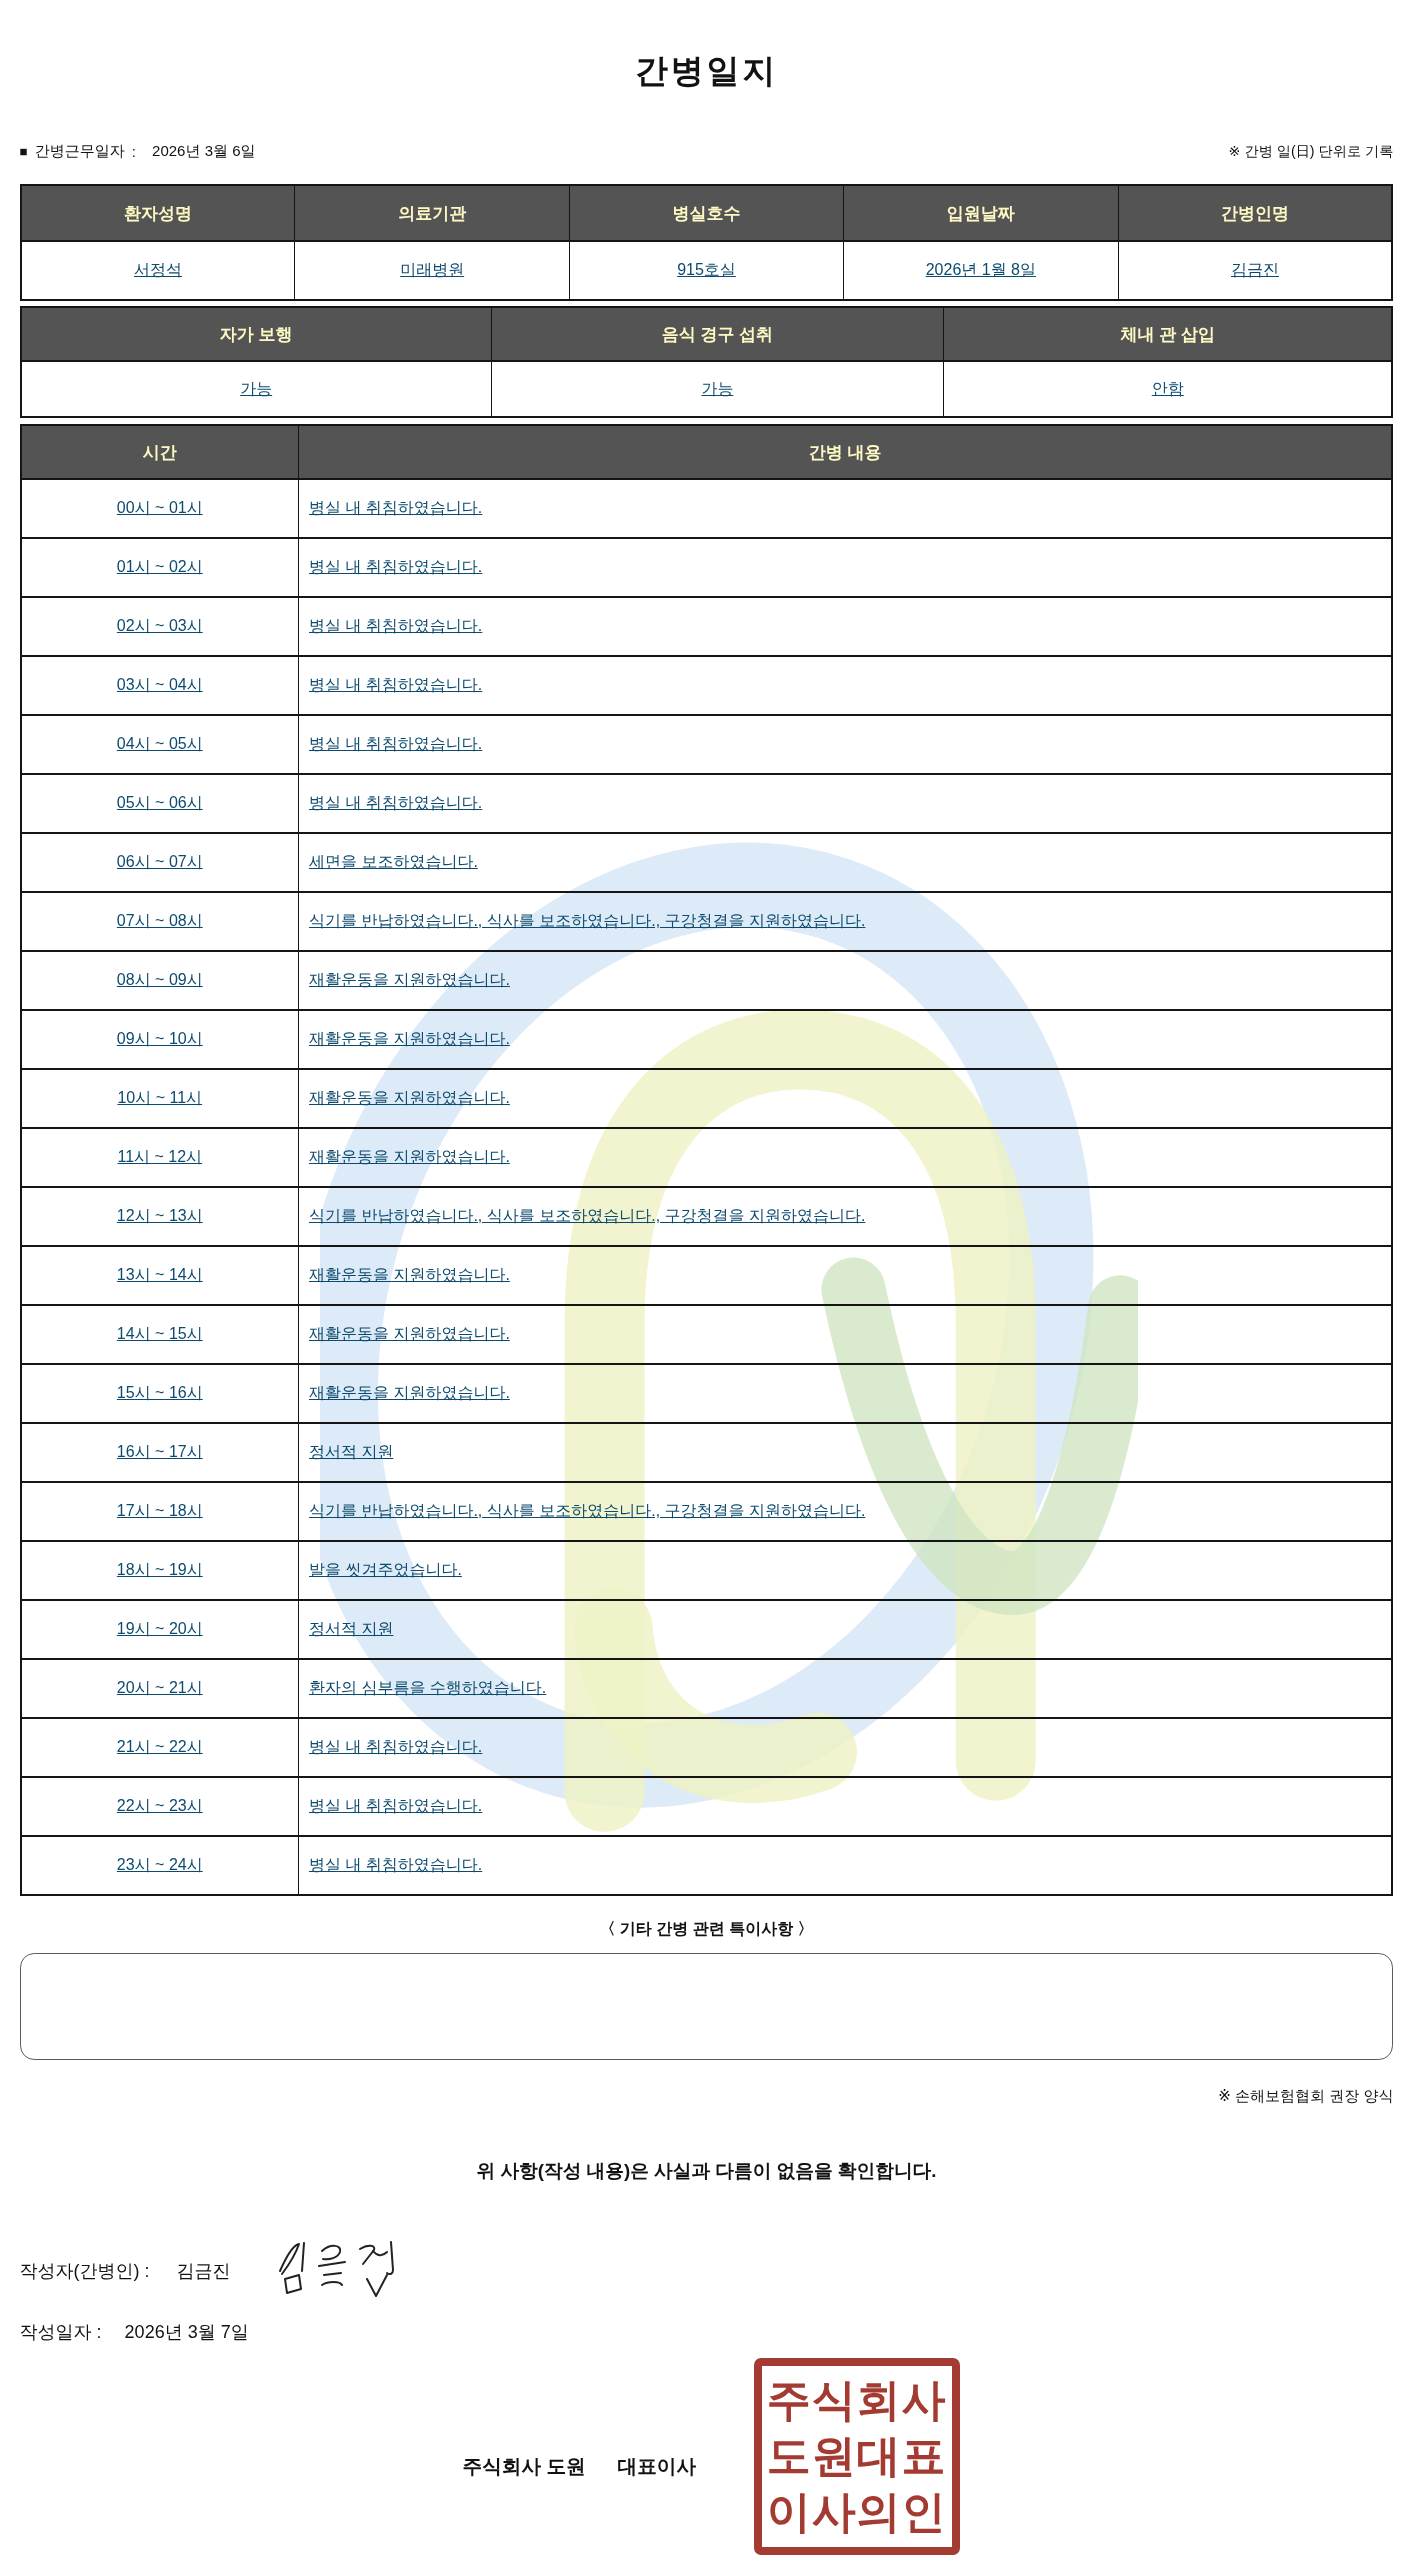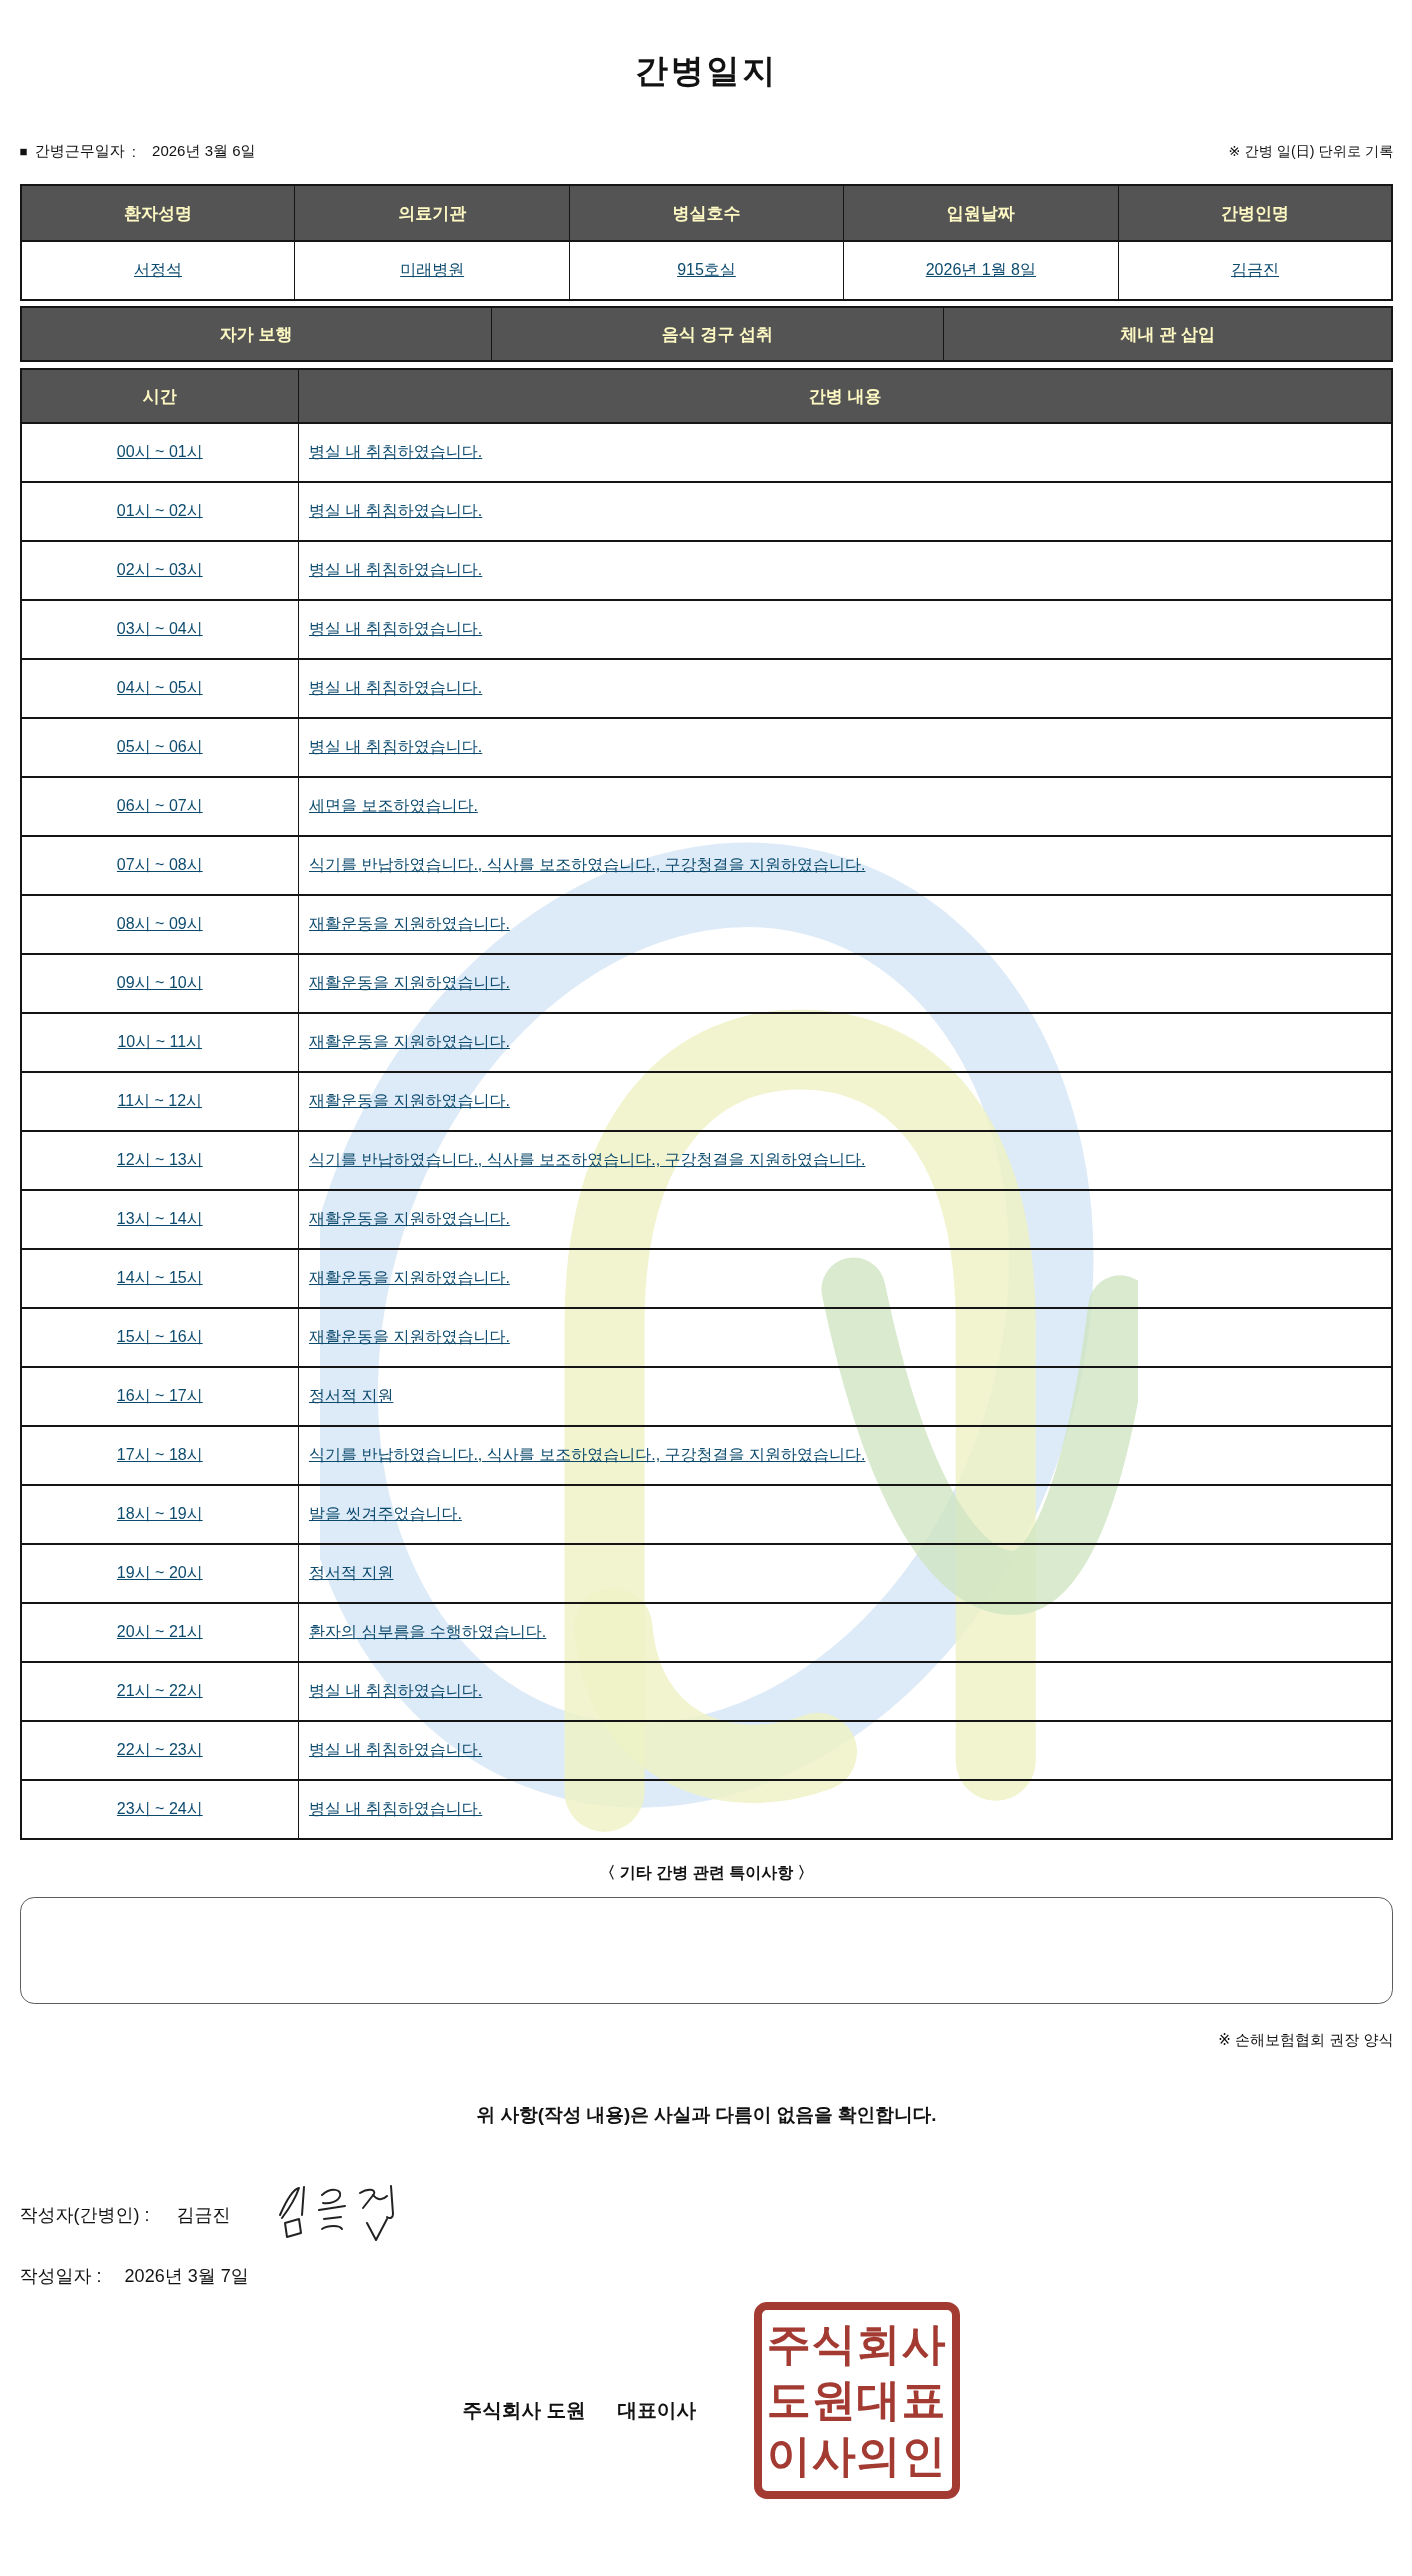--- a/index.html
+++ b/index.html
@@ -48,21 +48,21 @@
   .author-row .sig{margin-left:30px;margin-top:-3.6px;}
 
   .date-row{margin-top:19.6px;font-size:18px;display:flex;align-items:center;}
   .date-row .val{margin-left:23px;}
 
   .stamp-area{position:relative;height:240px;margin-top:14.2px;}
   .company-line{position:absolute;left:443px;top:95px;font-size:19.6px;font-weight:700;display:flex;}
   .company-line .role{margin-left:32px;}
   .seal{
     position:absolute;left:734px;top:0;width:206px;height:197px;box-sizing:border-box;
-    border:8px solid #A33B33;border-radius:13px;display:flex;flex-direction:column;
+    border:8px solid #A33B33;border-radius:7px;display:flex;flex-direction:column;
     justify-content:center;align-items:center;color:#A33B33;
   }
   .seal .line{font-size:44px;font-weight:800;line-height:56px;letter-spacing:0.9px;white-space:nowrap;}
 </style>
 </head>
 <body>
 
 <svg class="watermark" width="818" height="1014" viewBox="0 0 920 1140" aria-hidden="true">
   <ellipse cx="420" cy="560" rx="390" ry="505" fill="none" stroke="#BCD5EF" stroke-width="95" opacity="0.50" transform="rotate(18 420 560)"></ellipse>
   <path d="M 320 1085 L 320 560 C 320 330 430 250 540 250 C 660 250 760 340 760 560 L 760 1050" fill="none" stroke="#EEF2C6" stroke-width="90" opacity="0.85" stroke-linecap="round" stroke-linejoin="round"></path>
@@ -102,20 +102,25 @@
     </tr>
   </tbody>
     </table>
 
   <table class="t t2">
     <tbody>
         <tr>
       <th style="width:34.3%">자가 보행</th>
       <th style="width:33%">음식 경구 섭취</th>
       <th style="width:32.7%">체내 관 삽입</th>
+    </tr>
+    <tr>
+      <td>가능</td>
+      <td>가능</td>
+      <td>안함</td>
     </tr>
   </tbody>
     </table>
 
   <table class="t t3">
     <tbody>
         <tr>
       <th class="col-time">시간</th>
       <th>간병 내용</th>
     </tr>

